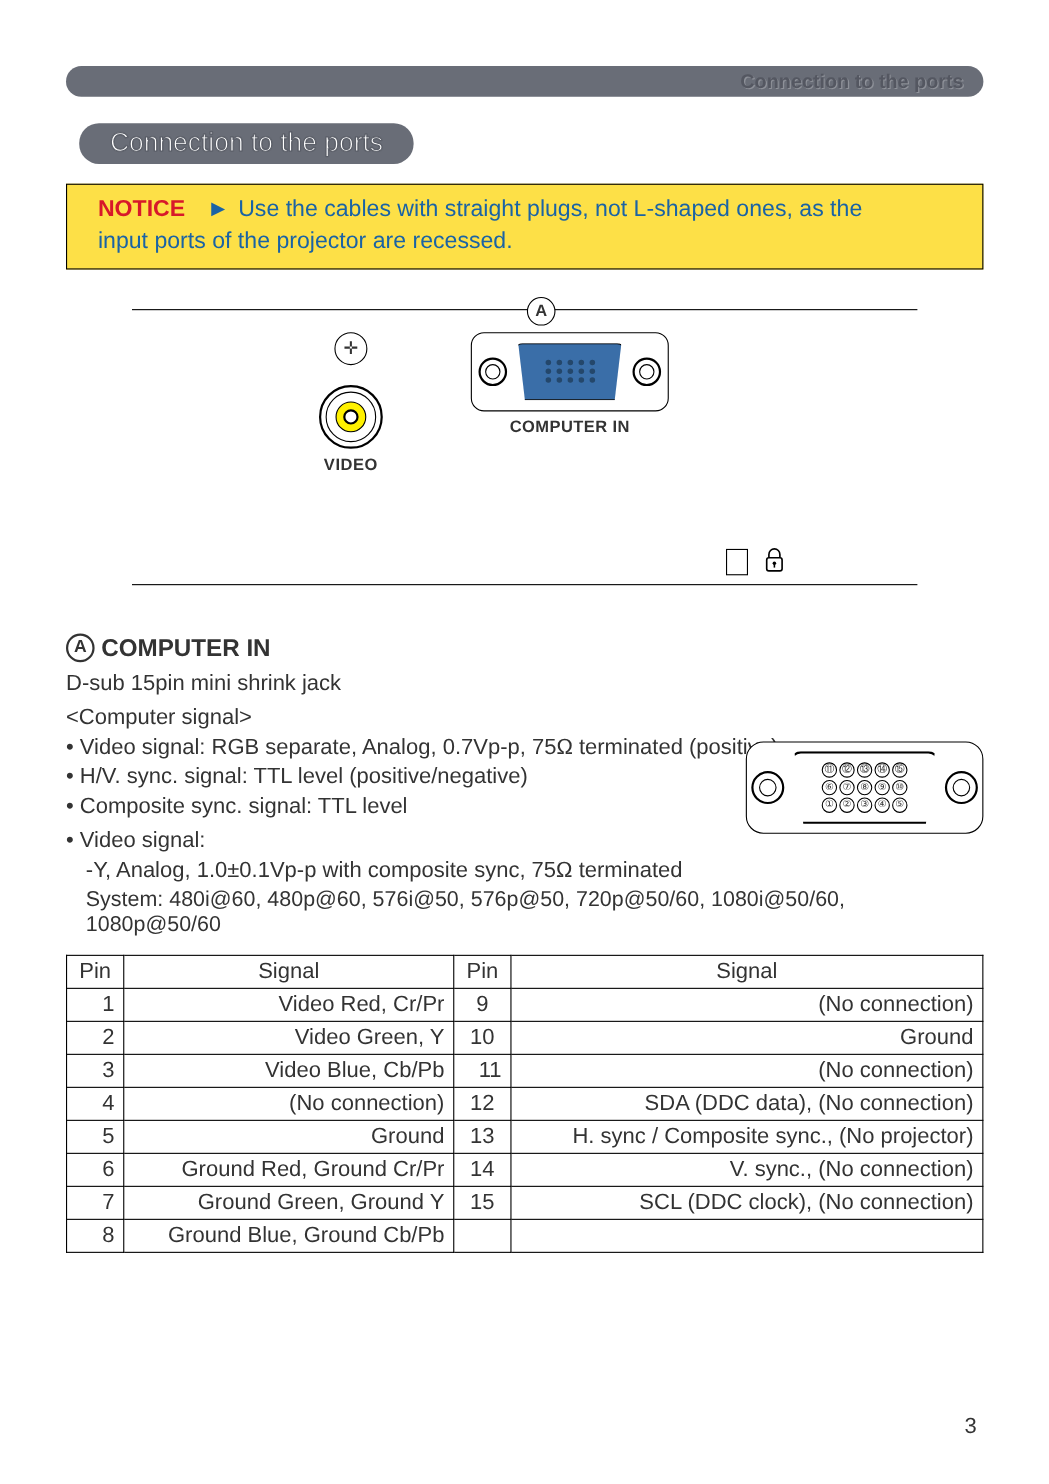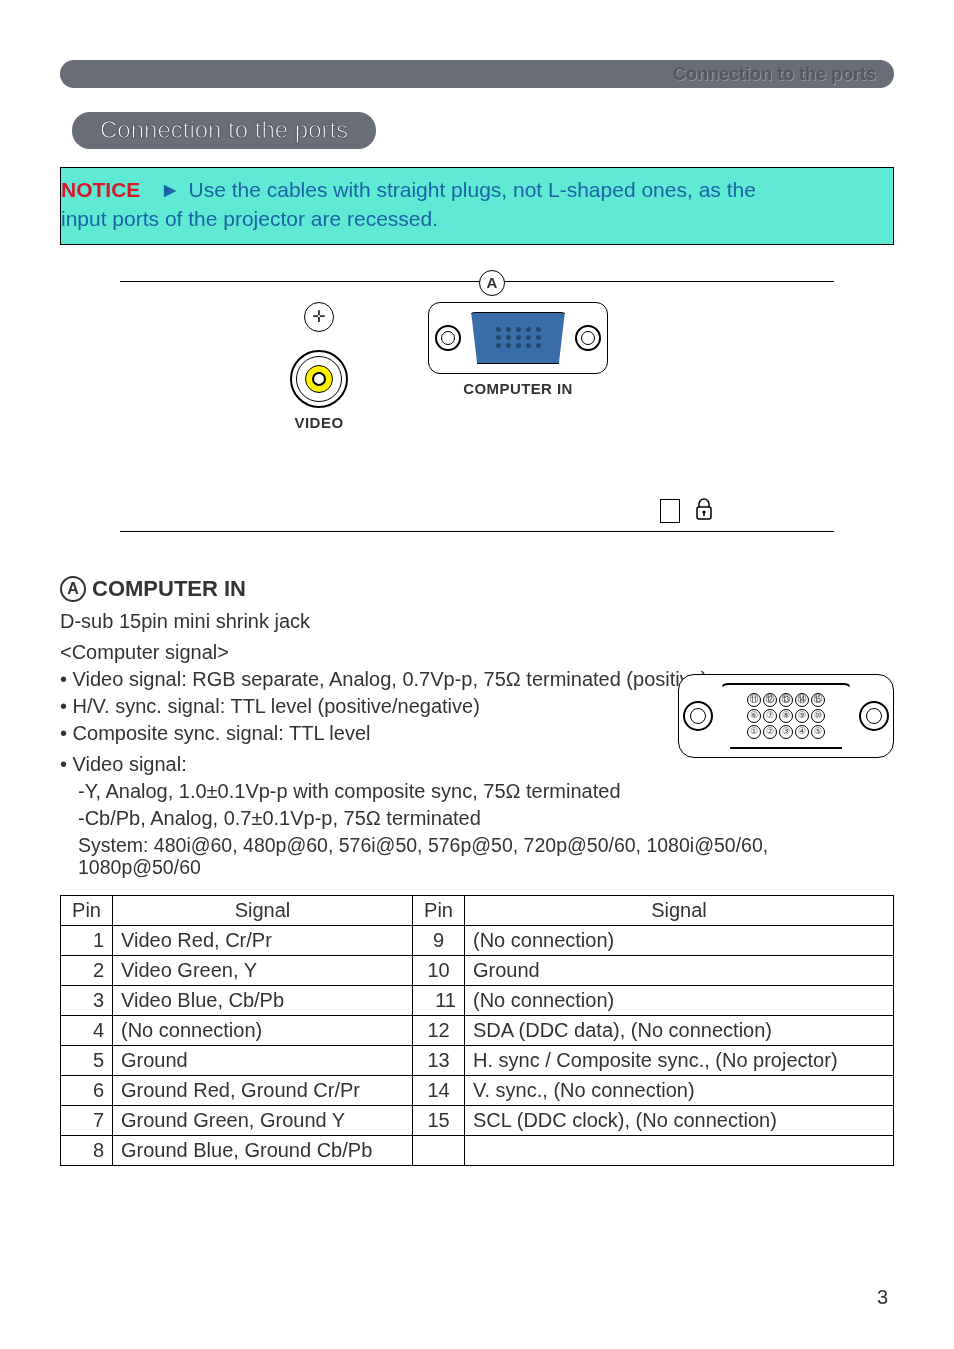--- a/index.html
+++ b/index.html
@@ -35,23 +35,23 @@
     padding: 4px 28px 5px 28px;
     margin: 6px 0 18px 12px;
   }
   .section-title span {
     color: #fff;
     font-size: 24px;
     -webkit-text-stroke: 1px #5a5e68;
     text-shadow: 0 0 1px #333;
   }
   .notice-box {
-    background: #5eead4;
+    background: #fde047;
     border: 1px solid #000;
-    padding: 8px 12px 10px 0;
+    padding: 8px 12px 10px 28px;
     font-size: 21px;
     line-height: 1.38;
     margin-bottom: 36px;
   }
   .notice-label { color: #d7182a; font-weight: bold; }
   .notice-arrow { color: #1a63a5; font-weight: bold; margin: 0 2px; }
   .notice-text { color: #1a63a5; }
   .diagram-area {
     margin: 14px 60px 30px 60px;
   }
@@ -157,21 +157,21 @@
   .num-circ{width:14px;height:14px;border:1px solid #000;border-radius:50%;font-size:9px;display:flex;align-items:center;justify-content:center;line-height:1;font-family:Arial;}
   table.pin-table {
     width: 100%;
     border-collapse: collapse;
     margin-top: 16px;
     font-size: 20px;
   }
   table.pin-table th, table.pin-table td {
     border: 1px solid #000;
     padding: 3px 8px;
-    text-align: left;
+    text-align: right;
     vertical-align: middle;
     font-weight: normal;
   }
   table.pin-table th { text-align: center; }
   table.pin-table .pin-col { width: 52px; text-align: center; }
   .page-num { position:absolute; bottom:40px; right:66px; font-size:20px; }
 </style>
 </head>
 <body>
 
@@ -267,21 +267,20 @@
   <div class="signal-block">
     <div class="body-text">&lt;Computer signal&gt;</div>
     <div class="bullets">• Video signal: RGB separate, Analog, 0.7Vp-p, 75Ω terminated (positive)</div>
     <div class="bullets">• H/V. sync. signal: TTL level (positive/negative)</div>
     <div class="bullets">• Composite sync. signal: TTL level</div>
   </div>
 
   <div class="signal-block">
     <div class="bullets">• Video signal:</div>
     <div class="bullets" style="padding-left:18px">-Y, Analog, 1.0±0.1Vp-p with composite sync, 75Ω terminated</div>
-    <div class="bullets" style="padding-left:18px">-Cb/Pb, Analog, 0.7±0.1Vp-p, 75Ω terminated</div>
     <div class="system-line" style="padding-left:18px">System: 480i@60, 480p@60, 576i@50, 576p@50, 720p@50/60, 1080i@50/60, 1080p@50/60</div>
   </div>
 
   <div class="connector-drawing">
     <div class="conn-shell">
       <div class="conn-screw">
           <div class="conn-screw-inner"></div>
         </div>
       <div class="conn-trap">
         <div class="num-row" id="conn-row1">

